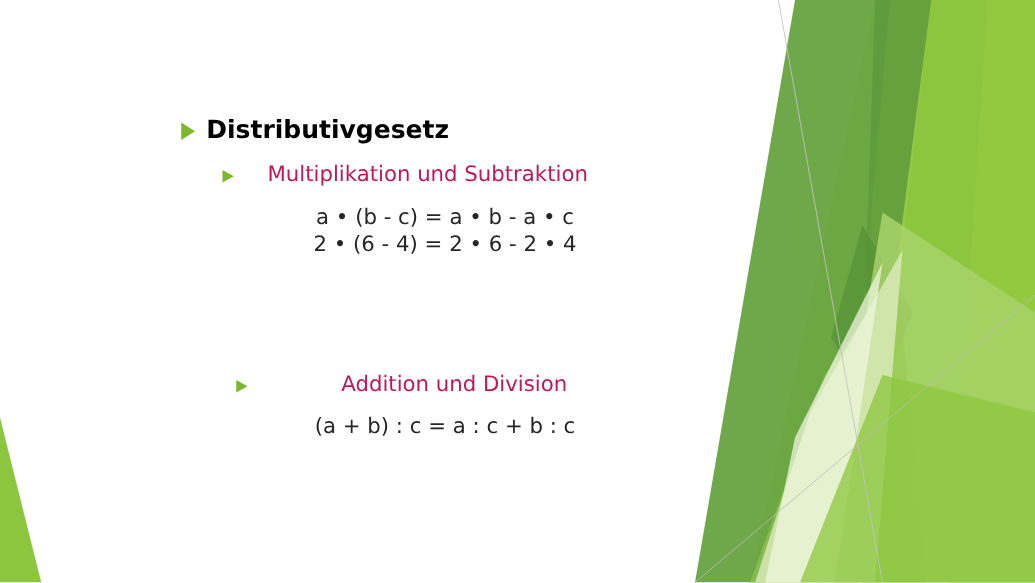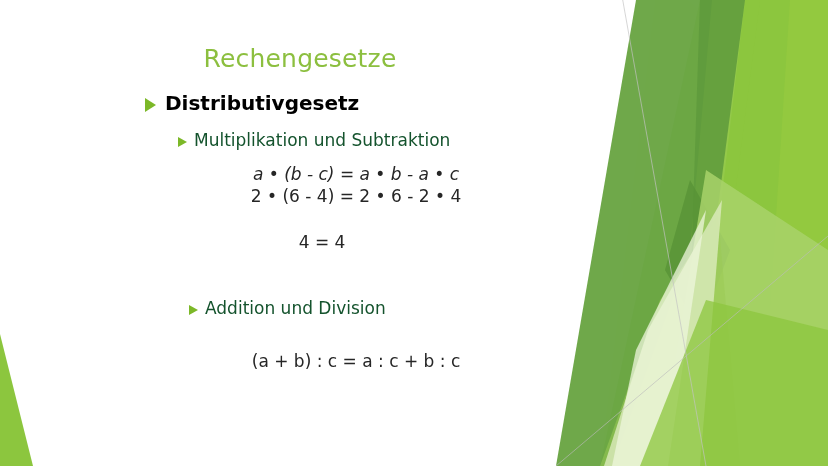--- a/index.html
+++ b/index.html
@@ -65,22 +65,23 @@
   }
   .lvl1-text{
     font-size:20px;
     font-weight:bold;
     color:#000000;
     white-space:nowrap;
   }
   .lvl2-text{
     font-size:17px;
     font-weight:400;
-    color:#14532d;
+    color:#be185d;
     white-space:nowrap;
+    margin-left:20px;
   }
   .formula{
     position:absolute;
     width:600px;
     text-align:center;
     font-size:17px;
     color:#262626;
     white-space:nowrap;
   }
   .f-ind{ padding-left:56px; }
@@ -115,37 +116,35 @@
     <polygon points="612,466 668,466 706,210 636,350" fill="#EDF5DC" opacity="0.75"></polygon>
 
     <polygon points="640,466 828,466 828,330 706,300" fill="#8CC63E" opacity="0.75"></polygon>
 
     <line x1="622" y1="-4" x2="706" y2="466" stroke="#C3C3C3" stroke-width="0.8" opacity="0.85"></line>
     <line x1="556" y1="466" x2="828" y2="236" stroke="#BBBBBB" stroke-width="0.8" opacity="0.8"></line>
   </svg>
 
   <div id="content">
 
-    <div class="title">Rechengesetze</div>
 
     <div class="bullet-row" style="left:145px;top:91px;">
       <span class="tri tri-l1"></span>
       <span class="lvl1-text">Distributivgesetz</span>
     </div>
 
     <div class="bullet-row" style="left:178px;top:130px;">
       <span class="tri tri-l2"></span>
       <span class="lvl2-text">Multiplikation und Subtraktion</span>
     </div>
 
-    <div class="formula f-ind" style="top:164px;font-style:italic;">a • (b - c) = a • b - a  • c</div>
+    <div class="formula f-ind" style="top:164px;">a • (b - c) = a • b - a  • c</div>
     <div class="formula f-ind" style="top:186px;">2 • (6 - 4) = 2 • 6 - 2 • 4</div>
-    <div class="formula f-ind2" style="top:232px;">4 = 4</div>
 
-    <div class="bullet-row" style="left:189px;top:298px;">
+    <div class="bullet-row" style="left:189px;top:298px;gap:48px;">
       <span class="tri tri-l2"></span>
       <span class="lvl2-text">Addition und Division</span>
     </div>
 
-    <div class="formula f-ind" style="top:331px;margin-top:20px;">(a + b) : c = a : c + b : c</div>
+    <div class="formula f-ind" style="top:331px;">(a + b) : c = a : c + b : c</div>
 
   </div>
 </div>
 
 </body></html>

